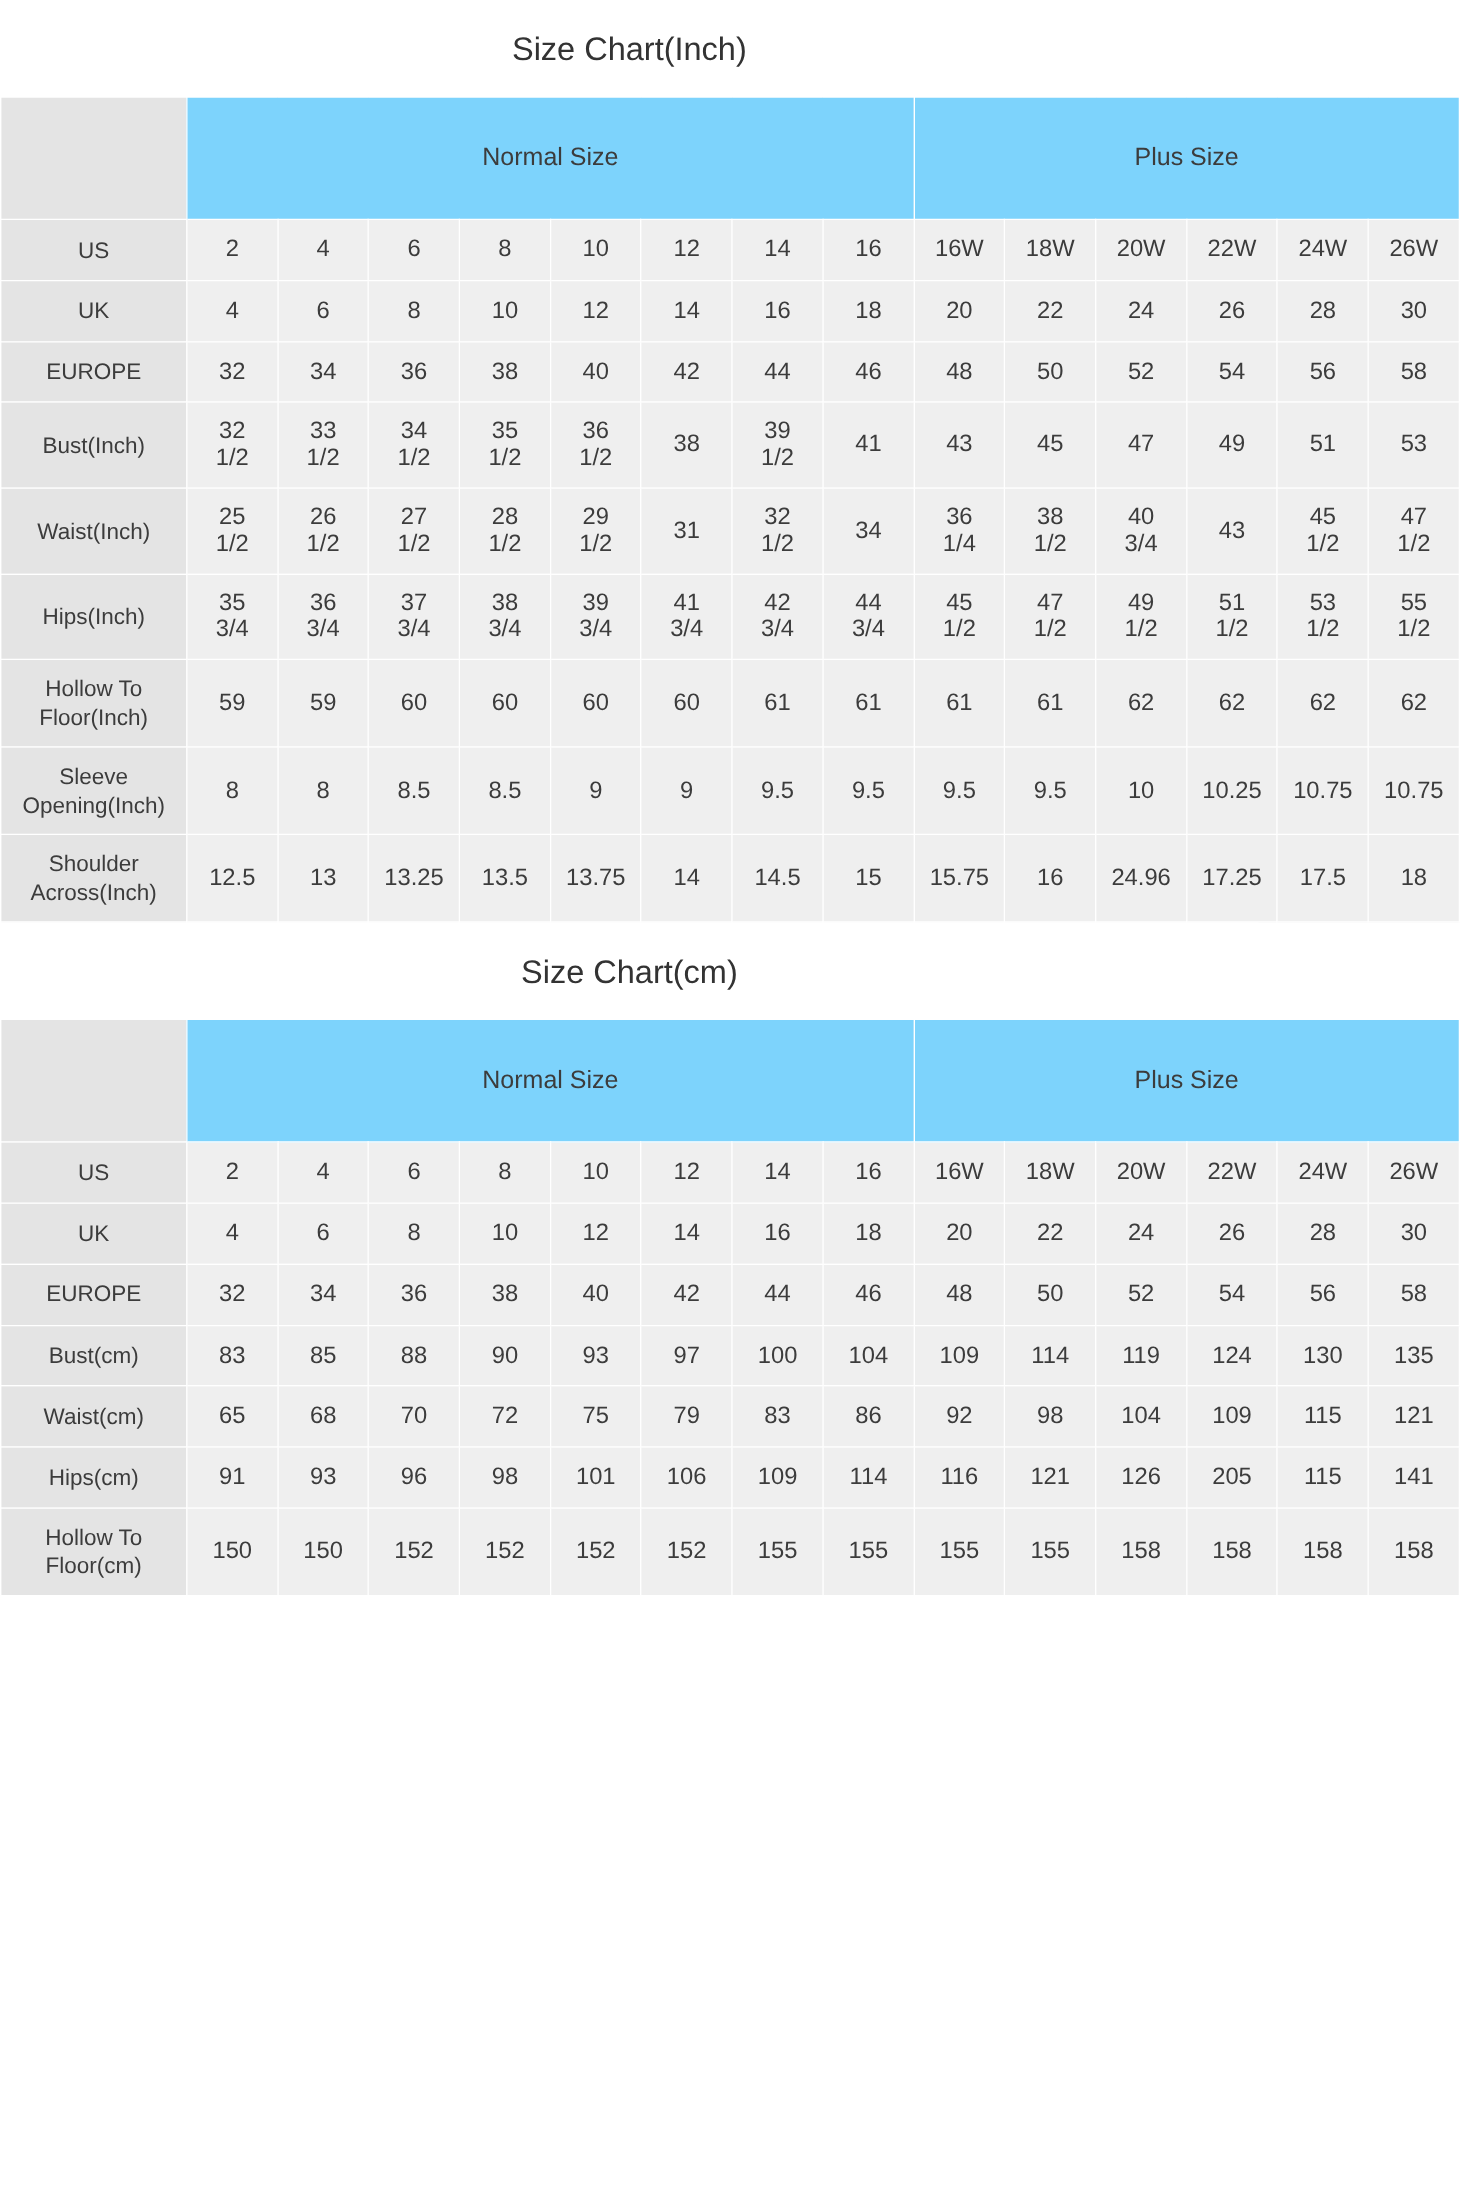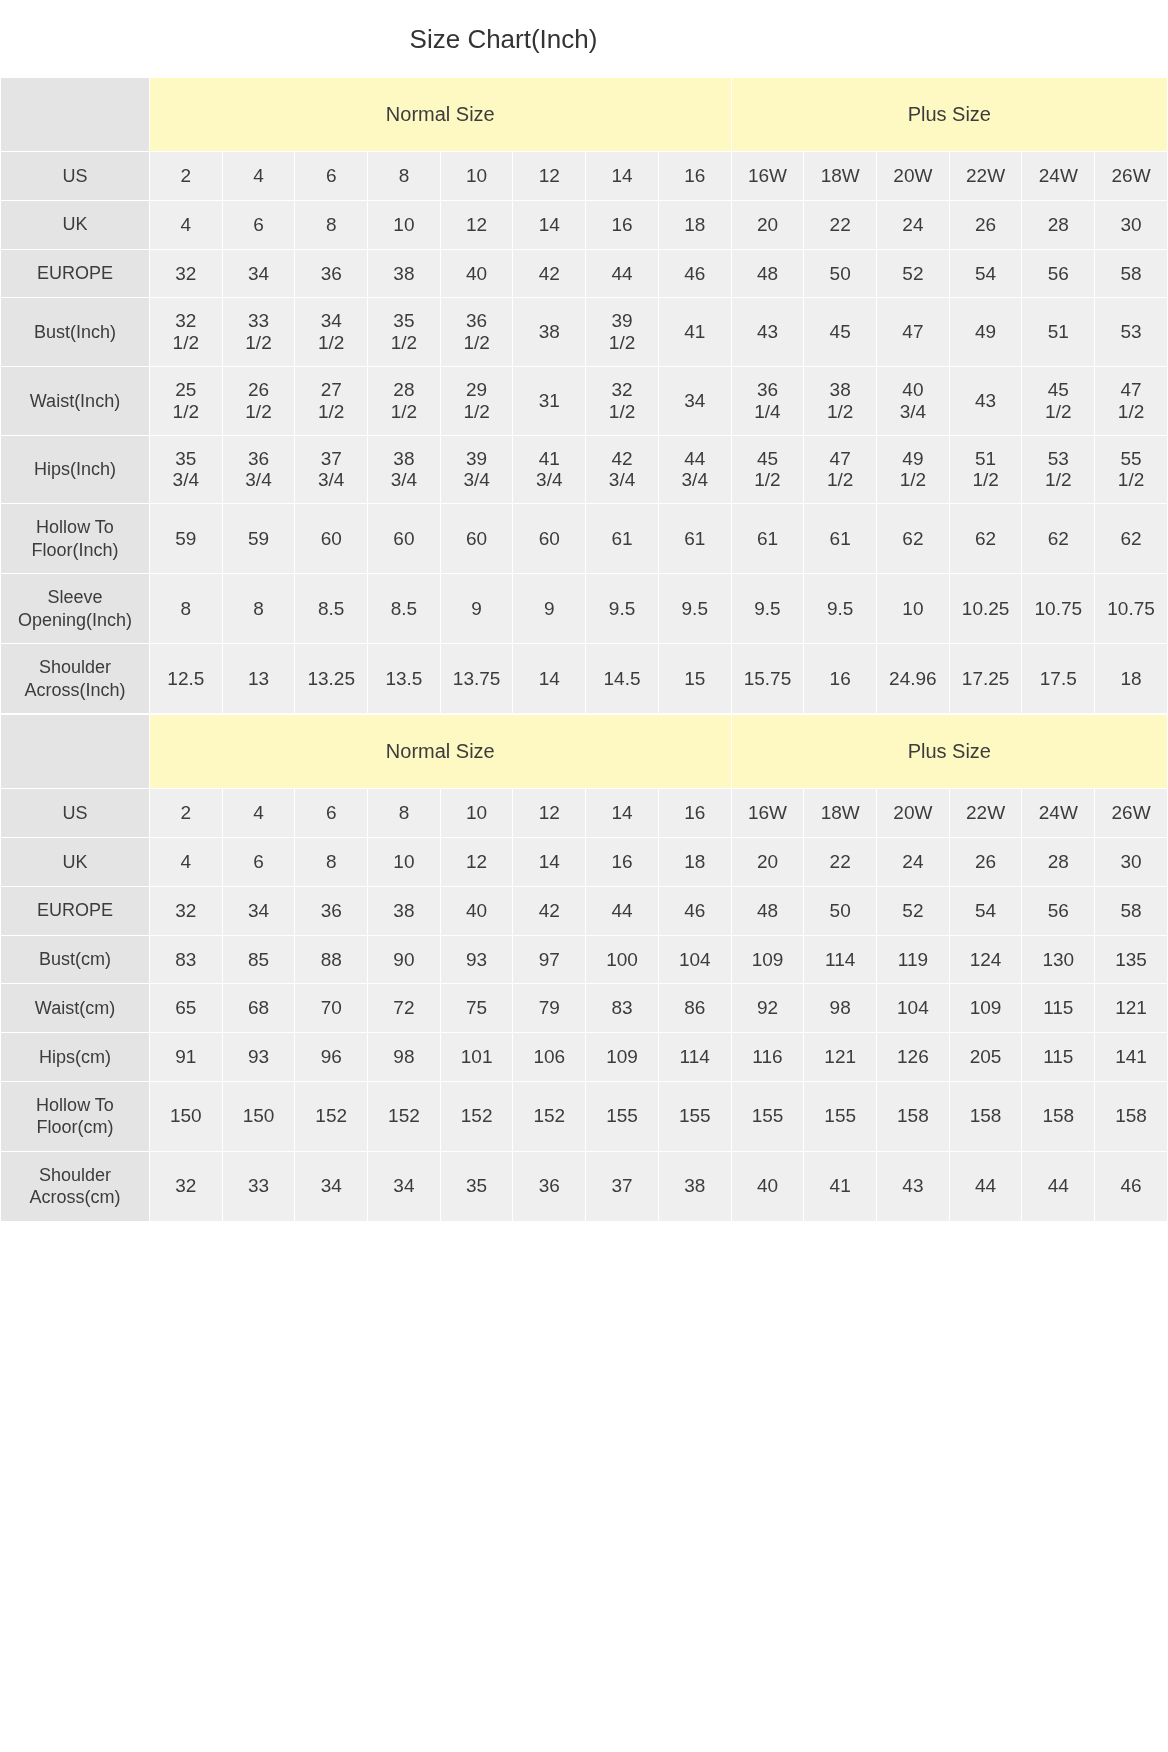--- a/index.html
+++ b/index.html
@@ -41,23 +41,23 @@
     line-height: 1.25;
     font-weight: 400;
   }
   table.size-table td.rowhead {
     background: #e4e4e4;
     font-size: 18px;
     padding: 12px 6px;
     margin-left: 20px;
   }
   table.size-table td.grouphead {
-    background: #fef9c3;
+    background: #7dd3fc;
     font-size: 20px;
-    padding: 24px 2px;
+    padding: 36px 2px;
   }
   table.size-table td.corner {
     background: #e4e4e4;
   }
   .frac {
     display: block;
     line-height: 1.15;
   }
   
   col.c-label { width: 135px; }
@@ -337,20 +337,21 @@
               <td>16</td>
               <td>24.96</td>
               <td>17.25</td>
               <td>17.5</td>
               <td>18</td>
             </tr>
           </tbody>
         </table>
       </div>
       <div>
+        <div class="chart-title">Size Chart(cm)</div>
         <table class="size-table">
           <colgroup>
             <col class="c-label">
             <col class="c-data">
             <col class="c-data">
             <col class="c-data">
             <col class="c-data">
             <col class="c-data">
             <col class="c-data">
             <col class="c-data">
@@ -480,34 +481,17 @@
               <td>152</td>
               <td>155</td>
               <td>155</td>
               <td>155</td>
               <td>155</td>
               <td>158</td>
               <td>158</td>
               <td>158</td>
               <td>158</td>
             </tr>
-            <tr>
-              <td class="rowhead">Shoulder Across(cm)</td>
-              <td>32</td>
-              <td>33</td>
-              <td>34</td>
-              <td>34</td>
-              <td>35</td>
-              <td>36</td>
-              <td>37</td>
-              <td>38</td>
-              <td>40</td>
-              <td>41</td>
-              <td>43</td>
-              <td>44</td>
-              <td>44</td>
-              <td>46</td>
-            </tr>
           </tbody>
         </table>
       </div>
     </div>
 </div>
 
 </body></html>

